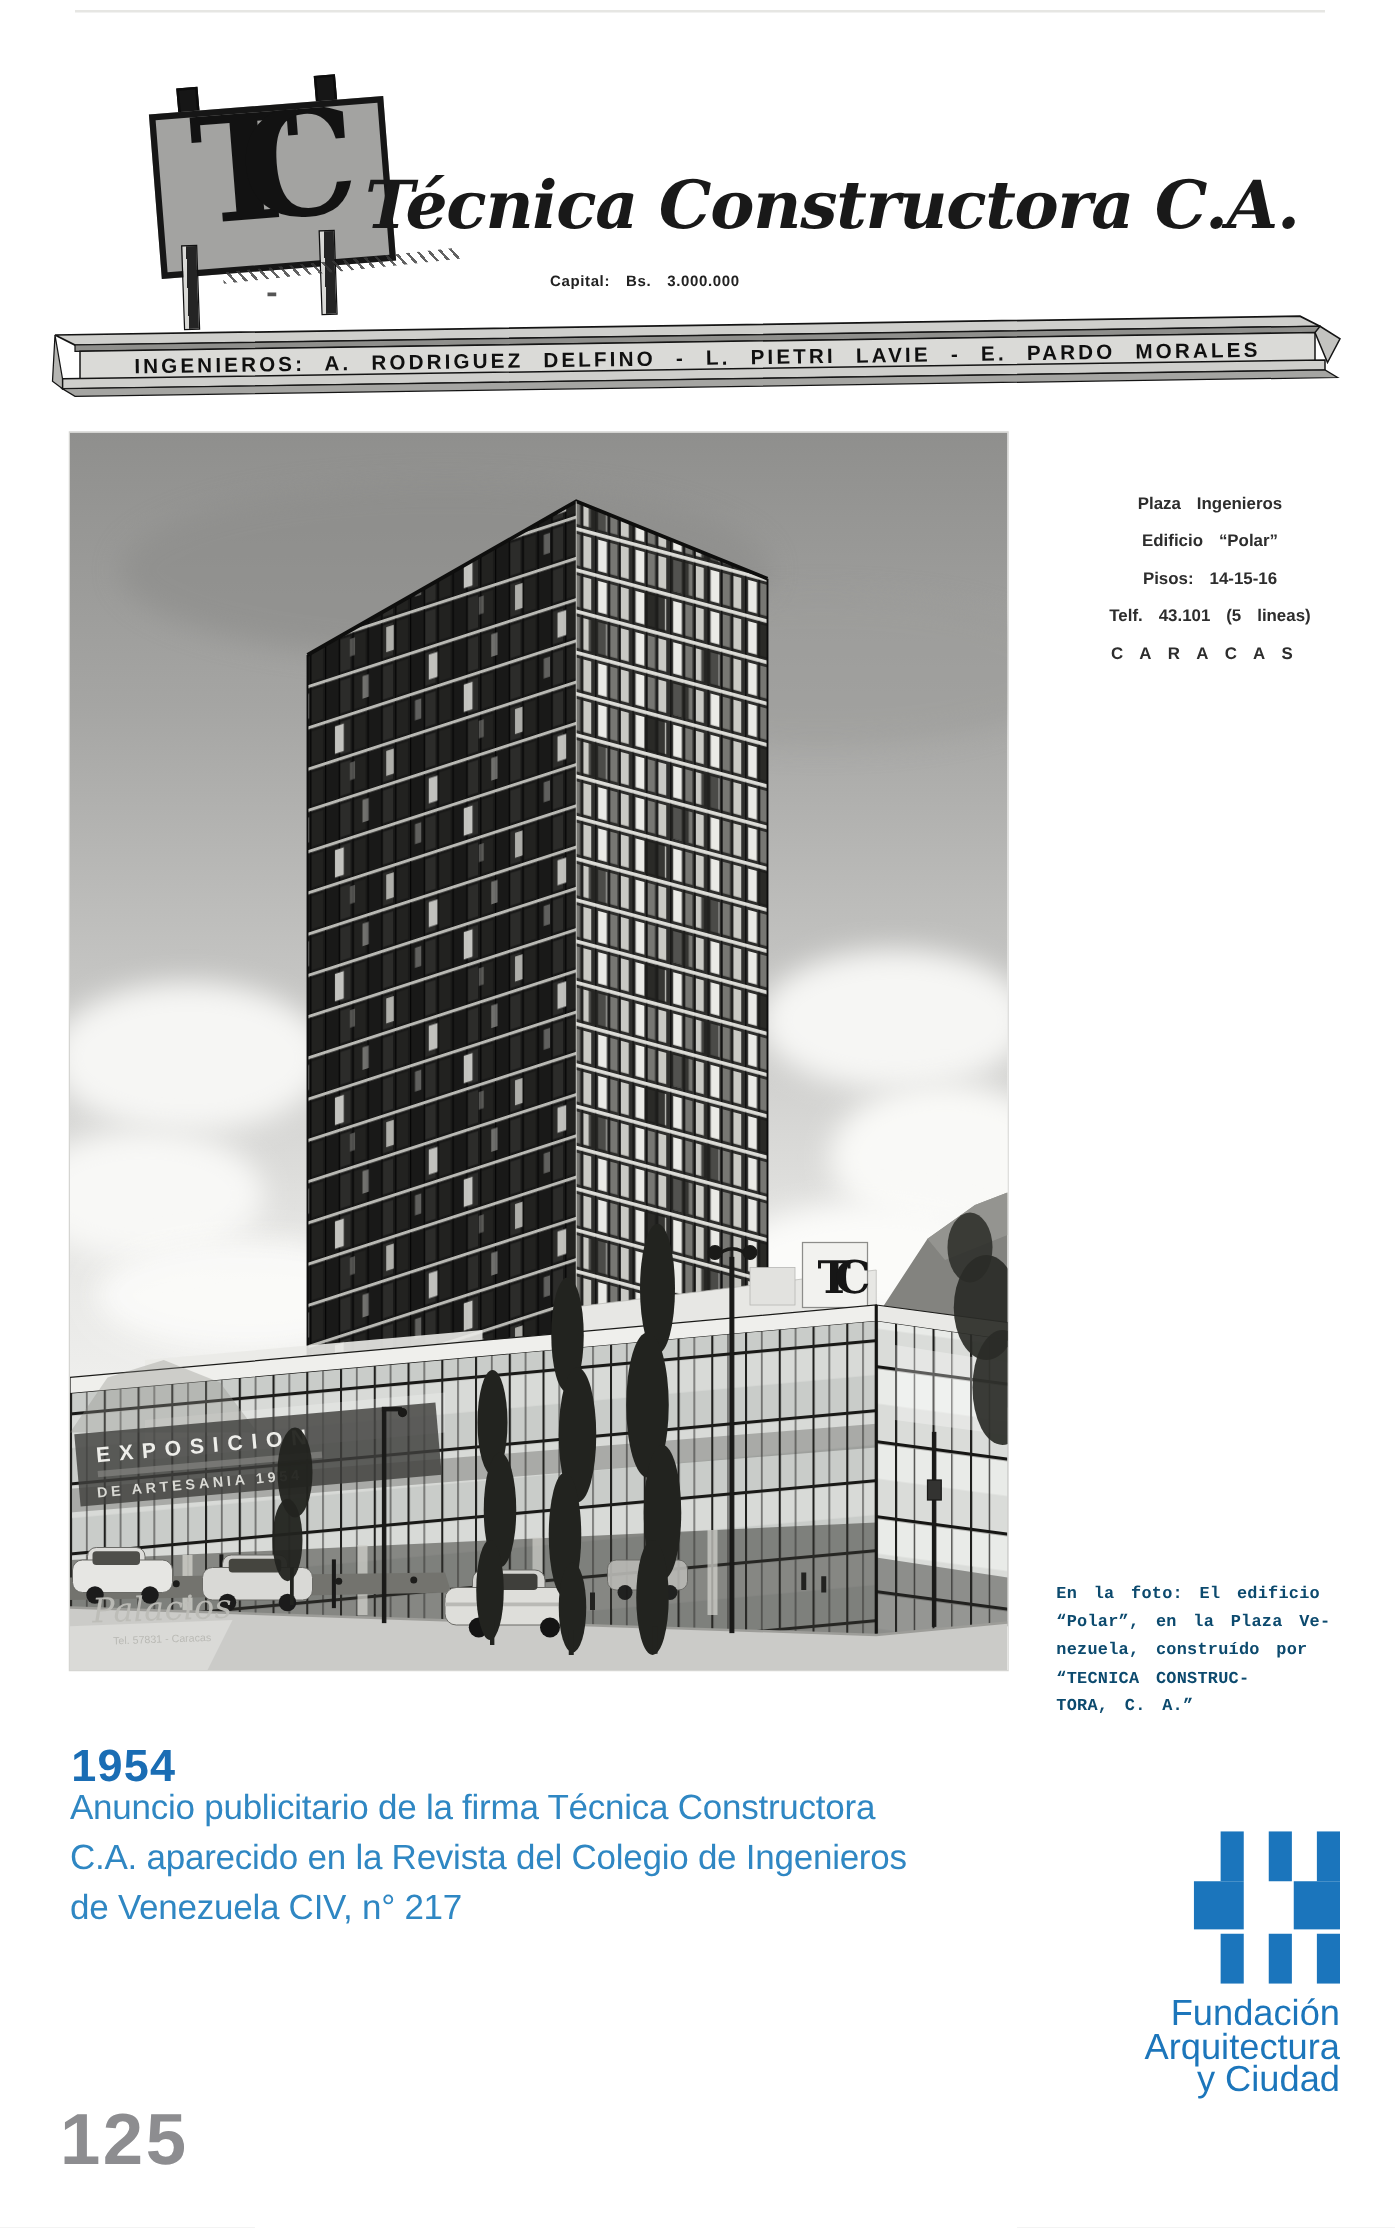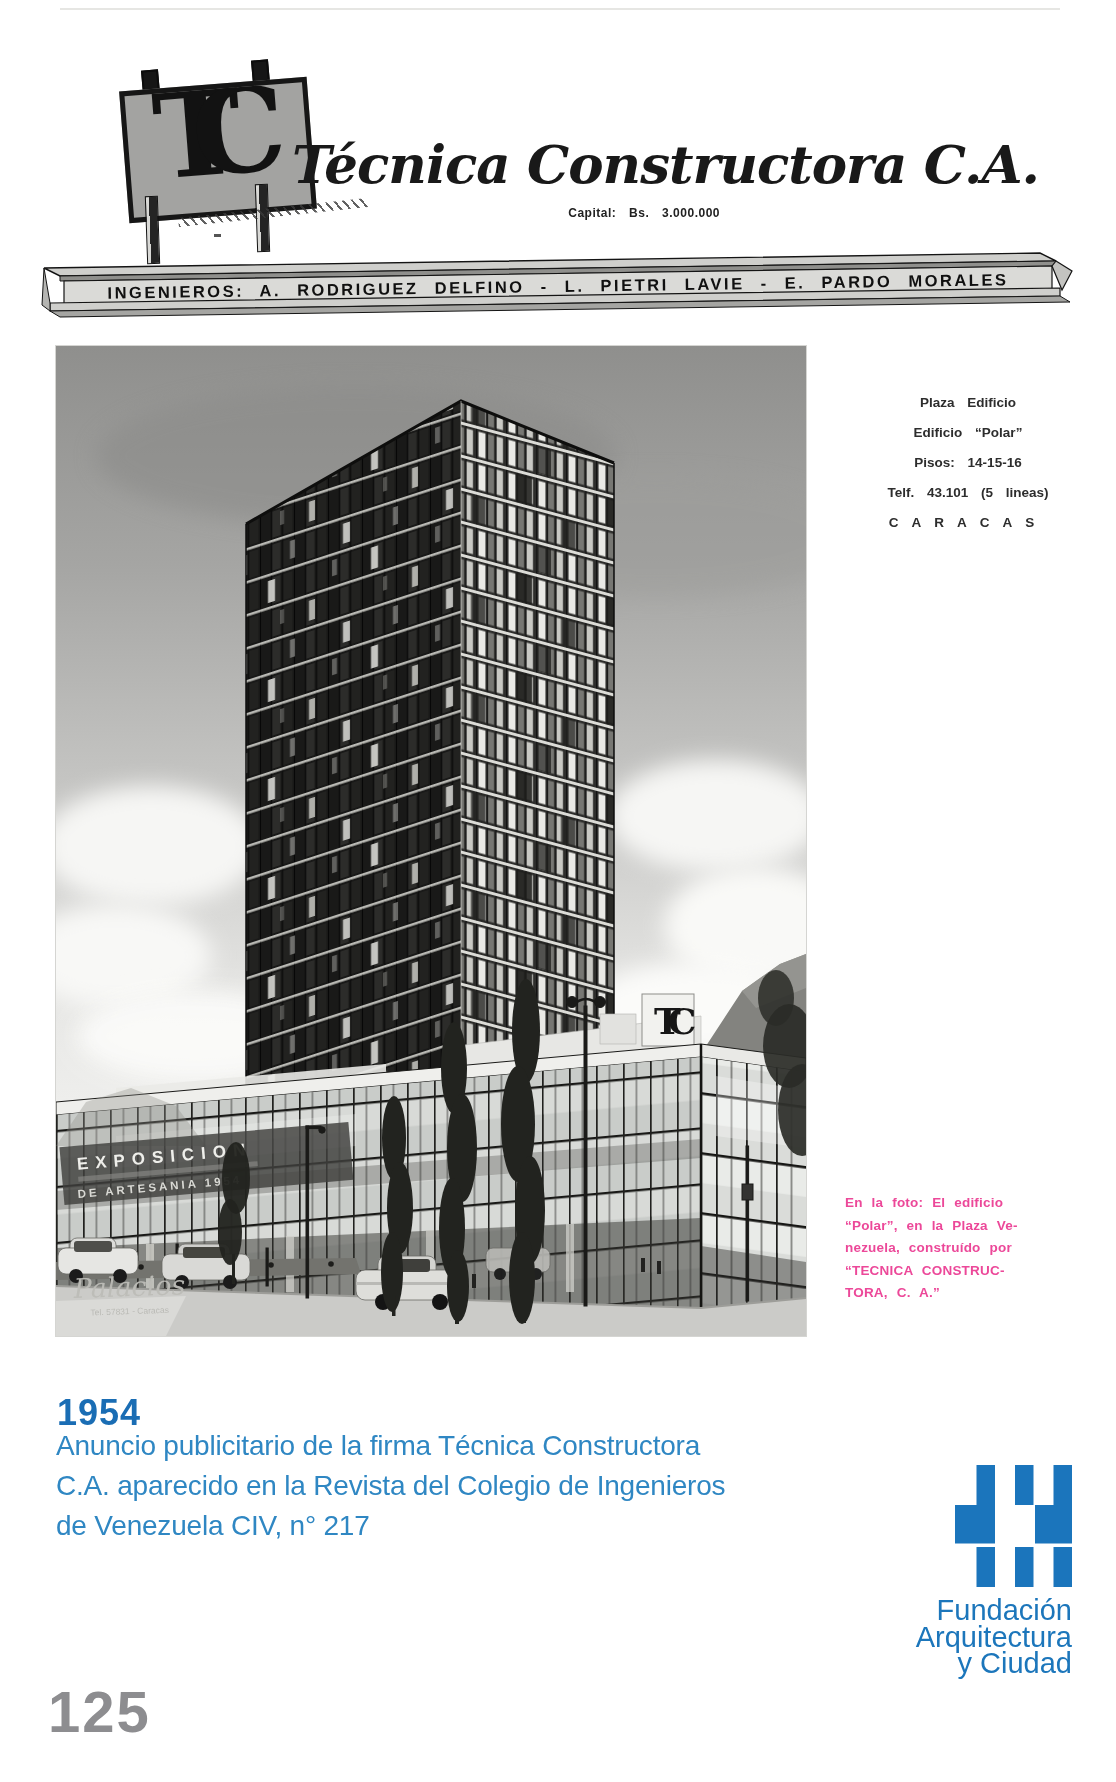--- a/index.html
+++ b/index.html
@@ -18,30 +18,30 @@
   .tc-mono{position:absolute;left:26px;top:-26px;font-family:"DejaVu Serif",serif;font-weight:bold;
            font-size:118px;letter-spacing:-0.42em;color:#121212;}
   .tc-leg{position:absolute;width:11px;height:66px;background:linear-gradient(90deg,#d9d9d6 0 3px,#242424 3px);border:1px solid #111;}
   .tc-hatch{position:absolute;left:66px;top:142px;width:190px;height:9px;transform:rotate(-6deg);
             background:repeating-linear-gradient(55deg,#3a3a3a 0 2px,transparent 2px 7px);opacity:.8;}
   .tc-dot{position:absolute;left:102px;top:168px;width:7px;height:3px;background:#555;}
 
   
   .script-name{left:292px;top:133px;width:600px;font-family:"DejaVu Serif",serif;font-style:italic;
                font-weight:bold;font-size:53px;color:#191919;letter-spacing:-1px;white-space:nowrap;}
-  .capital{left:440px;top:206px;width:280px;text-align:right;font-size:12px;font-weight:bold;
+  .capital{left:440px;top:218px;width:280px;text-align:left;font-size:12px;font-weight:bold;
            color:#222;letter-spacing:.5px;word-spacing:9px;}
 
   
   .contact{left:840px;top:388px;width:256px;text-align:center;color:#2d2d2d;}
   .contact div{font-size:13.5px;font-weight:bold;line-height:30px;word-spacing:9px;}
   .contact .caracas{letter-spacing:13px;word-spacing:0;}
 
   
-  .photo-cap{left:845px;top:1192px;width:250px;color:#ec4899;}
+  .photo-cap{left:845px;top:1265px;width:250px;color:#0c4a6e;font-family:Liberation Mono, monospace;}
   .photo-cap div{font-size:13.5px;font-weight:bold;line-height:22.5px;word-spacing:5px;letter-spacing:.2px;}
 
   
   .year{left:57px;top:1392px;font-size:36px;font-weight:bold;color:#1a6db4;letter-spacing:1px;}
   .blue-lines{left:56px;top:1426px;width:740px;color:#2f87c3;font-size:28px;line-height:40px;letter-spacing:-.2px;}
 
   
   .fac{left:880px;top:1465px;width:192px;text-align:right;color:#1c76bb;}
   .fac-acro{font-size:56px;line-height:56px;margin-top:8px;letter-spacing:1px;font-weight:normal;}
   .fac-name{font-size:29px;line-height:26.5px;margin-top:6px;}
@@ -294,21 +294,21 @@
       <ellipse cx="720" cy="652" rx="18" ry="28" fill="#2a2b27" opacity=".85"></ellipse>
     </g>
 
     <g transform="rotate(-2 20 952)">
       <text x="18" y="952" font-family="DejaVu Serif, serif" font-style="italic" font-size="27" fill="#bdbdb8" opacity=".95">Palacios</text>
       <text x="34" y="970" font-family="Liberation Sans, sans-serif" font-size="8.5" fill="#b2b2ad" opacity=".8">Tel. 57831 - Caracas</text>
     </g>
   </svg>
 
   <div class="abs contact">
-    <div>Plaza Edificio</div>
+    <div>Plaza Ingenieros</div>
     <div>Edificio “Polar”</div>
     <div>Pisos: 14-15-16</div>
     <div>Telf. 43.101 (5 lineas)</div>
     <div class="caracas">CARACAS</div>
   </div>
 
   <div class="abs photo-cap">
     <div>En la foto: El edificio</div>
     <div>“Polar”, en la Plaza Ve-</div>
     <div>nezuela, construído por</div>

